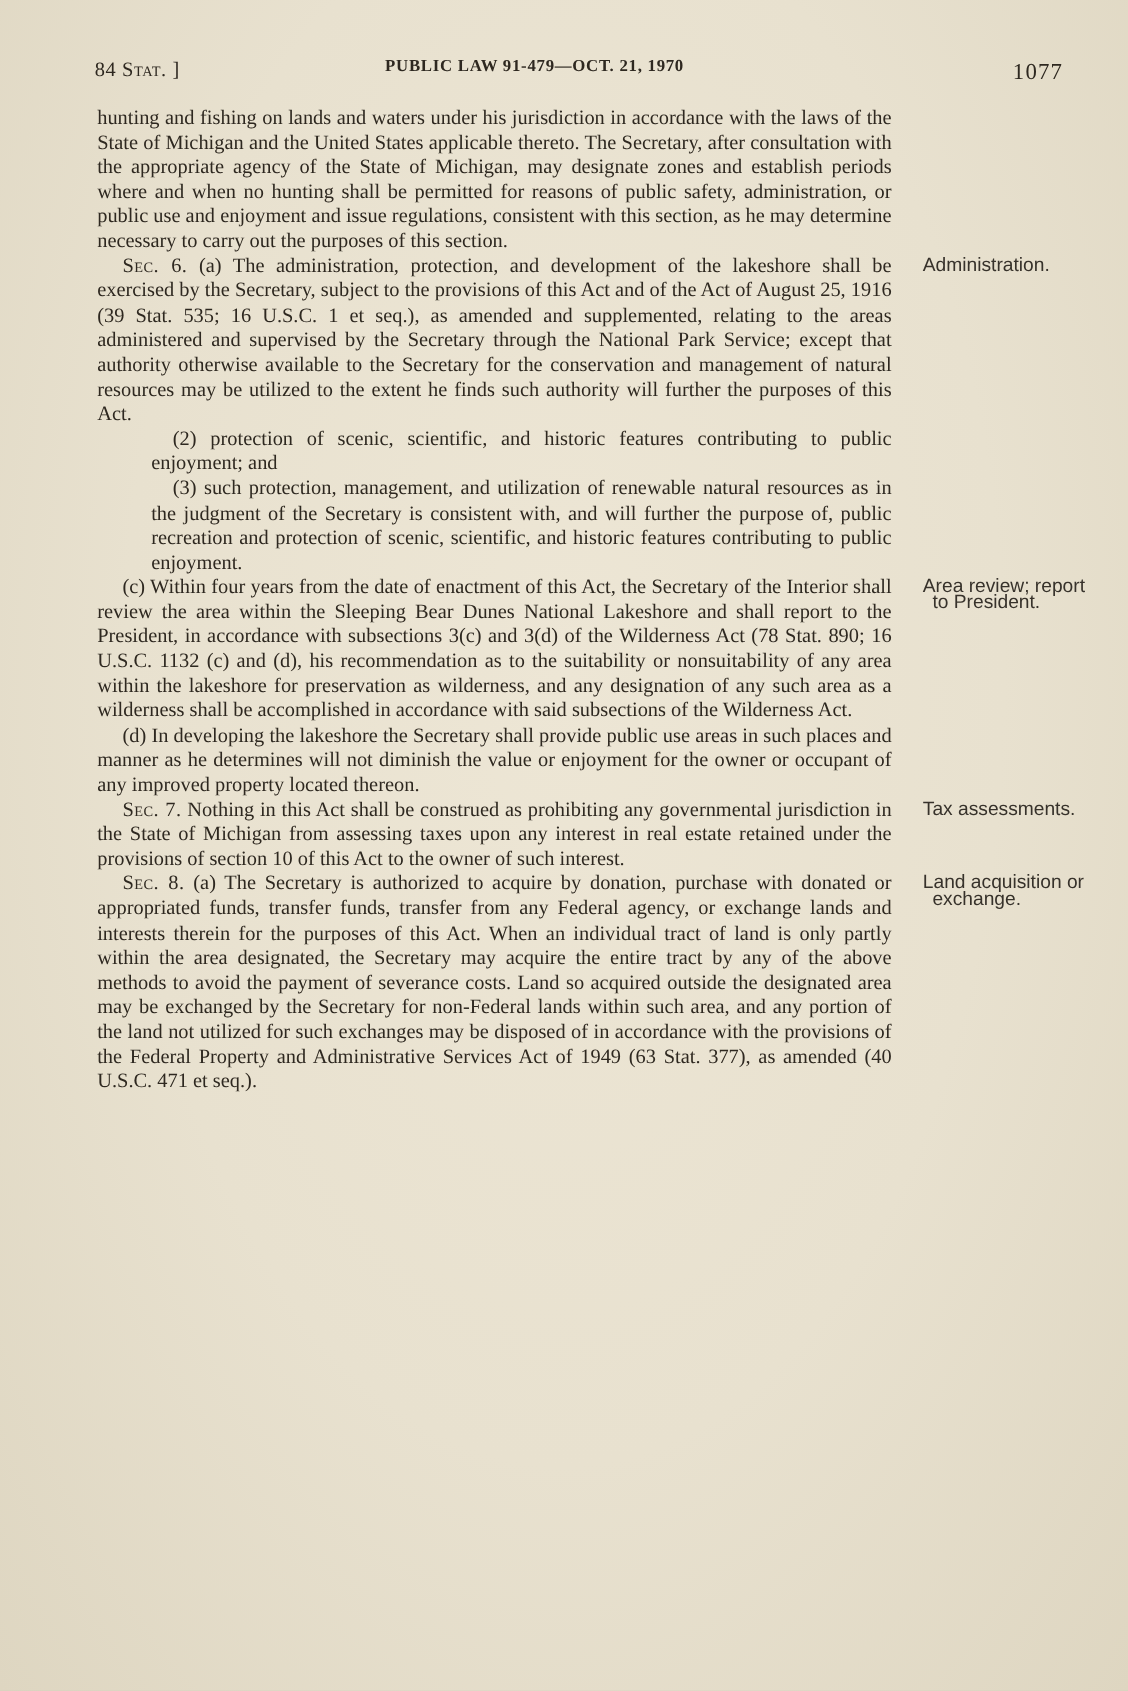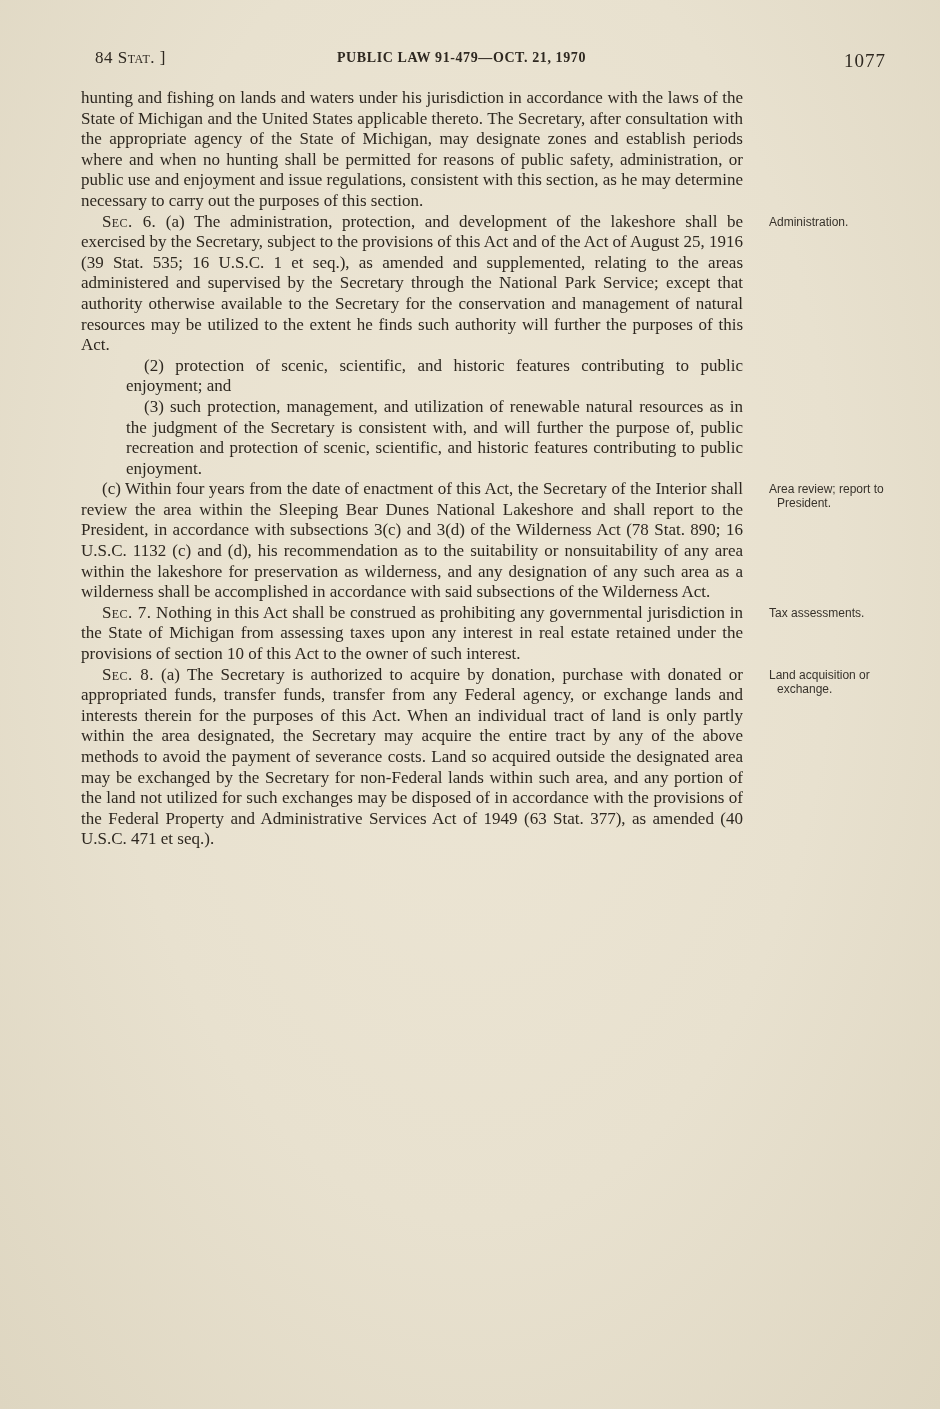--- a/index.html
+++ b/index.html
@@ -8,22 +8,22 @@
     position:relative;
     width:940px;height:1409px;
     background:
       radial-gradient(ellipse at 50% 40%, #ede6d5 0%, #e8e1cf 55%, #ded6c1 100%);
     font-family:"Liberation Serif", serif;
     color:#2e2820;
     overflow:hidden;
     box-sizing:border-box;
   }
   .header{
-    position:absolute;top:48px;left:95px;width:662px;
-    display:flex;align-items:center;font-family:Liberation Serif, serif;
+    position:absolute;top:48px;left:79px;width:662px;
+    display:flex;align-items:flex-start;font-family:Liberation Serif, serif;
   }
   .stat-label{
     font-size:17px;font-variant:small-caps;letter-spacing:0.5px;flex:0 0 auto;
   }
   .header-title{
     flex:1 1 auto;text-align:center;
     font-size:14px;font-weight:bold;letter-spacing:0.6px;
   }
   .page-number{
     position:absolute;top:50px;right:54px;font-size:19px;letter-spacing:1px;
@@ -36,21 +36,21 @@
     position:relative;
     text-align:justify;
     margin:0;
   }
   .indent1{text-indent:21px;}
   .sub{padding-left:45px;text-indent:18px;}
   .sc{font-variant:small-caps;letter-spacing:0.4px;}
   .note{
     position:absolute;left:688px;top:3px;width:138px;
     font-family:"Liberation Sans", sans-serif;
-    font-size:12px;line-height:14px;
+    font-size:16px;line-height:14px;
     color:#37322b;
     text-align:left;text-indent:-0px;
     padding-left:8px;text-indent:-8px;
   }
 </style>
 </head>
 <body>
 
 <div class="page">
 
@@ -79,20 +79,23 @@
 
     <p class="para sub">
       <span>(3) such protection, management, and utilization of renewable natural resources as in the judgment of the Secretary is consistent with, and will further the purpose of, public recreation and protection of scenic, scientific, and historic features contributing to public enjoyment.</span>
     </p>
 
     <p class="para indent1">
       <span>(c) Within four years from the date of enactment of this Act, the Secretary of the Interior shall review the area within the Sleeping Bear Dunes National Lakeshore and shall report to the President, in accordance with subsections 3(c) and 3(d) of the Wilderness Act (78 Stat. 890; 16 U.S.C. 1132 (c) and (d), his recommendation as to the suitability or nonsuitability of any area within the lakeshore for preservation as wilderness, and any designation of any such area as a wilderness shall be accomplished in accordance with said subsections of the Wilderness Act.</span>
       <span class="note">Area review; report to President.</span>
     </p>
 
+    <p class="para indent1">
+      <span>(d) In developing the lakeshore the Secretary shall provide public use areas in such places and manner as he determines will not diminish the value or enjoyment for the owner or occupant of any improved property located thereon.</span>
+    </p>
 
     <p class="para indent1">
       <span class="sc">Sec. 7.</span><span> Nothing in this Act shall be construed as prohibiting any governmental jurisdiction in the State of Michigan from assessing taxes upon any interest in real estate retained under the provisions of section 10 of this Act to the owner of such interest.</span>
       <span class="note">Tax assessments.</span>
     </p>
 
     <p class="para indent1">
       <span class="sc">Sec. 8.</span><span> (a) The Secretary is authorized to acquire by donation, purchase with donated or appropriated funds, transfer funds, transfer from any Federal agency, or exchange lands and interests therein for the purposes of this Act. When an individual tract of land is only partly within the area designated, the Secretary may acquire the entire tract by any of the above methods to avoid the payment of severance costs. Land so acquired outside the designated area may be exchanged by the Secretary for non-Federal lands within such area, and any portion of the land not utilized for such exchanges may be disposed of in accordance with the provisions of the Federal Property and Administrative Services Act of 1949 (63 Stat. 377), as amended (40 U.S.C. 471 et seq.).</span>
       <span class="note">Land acquisition or exchange.</span>
     </p>

